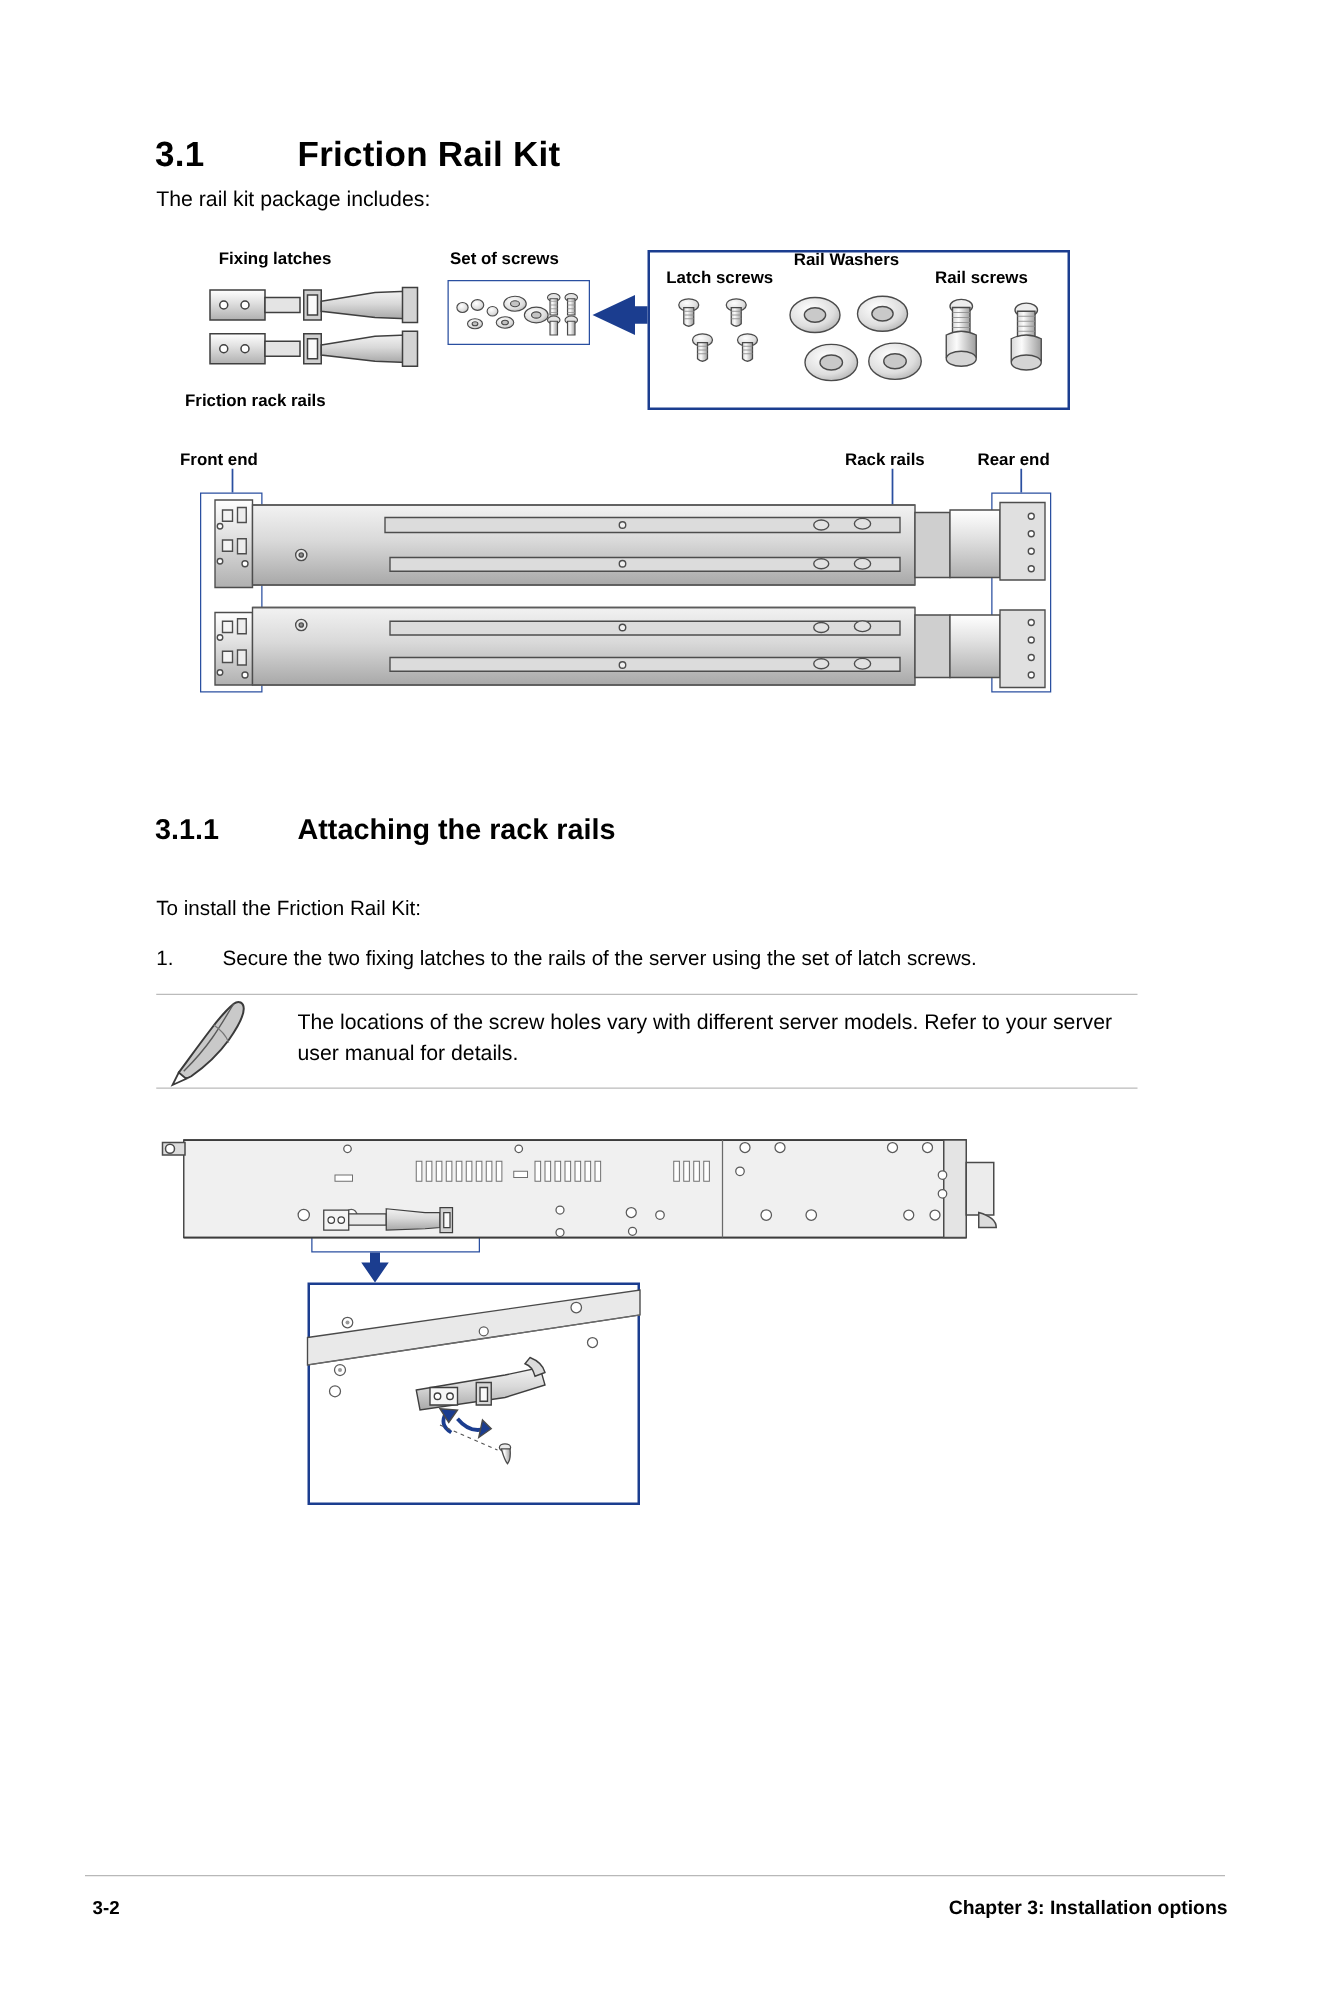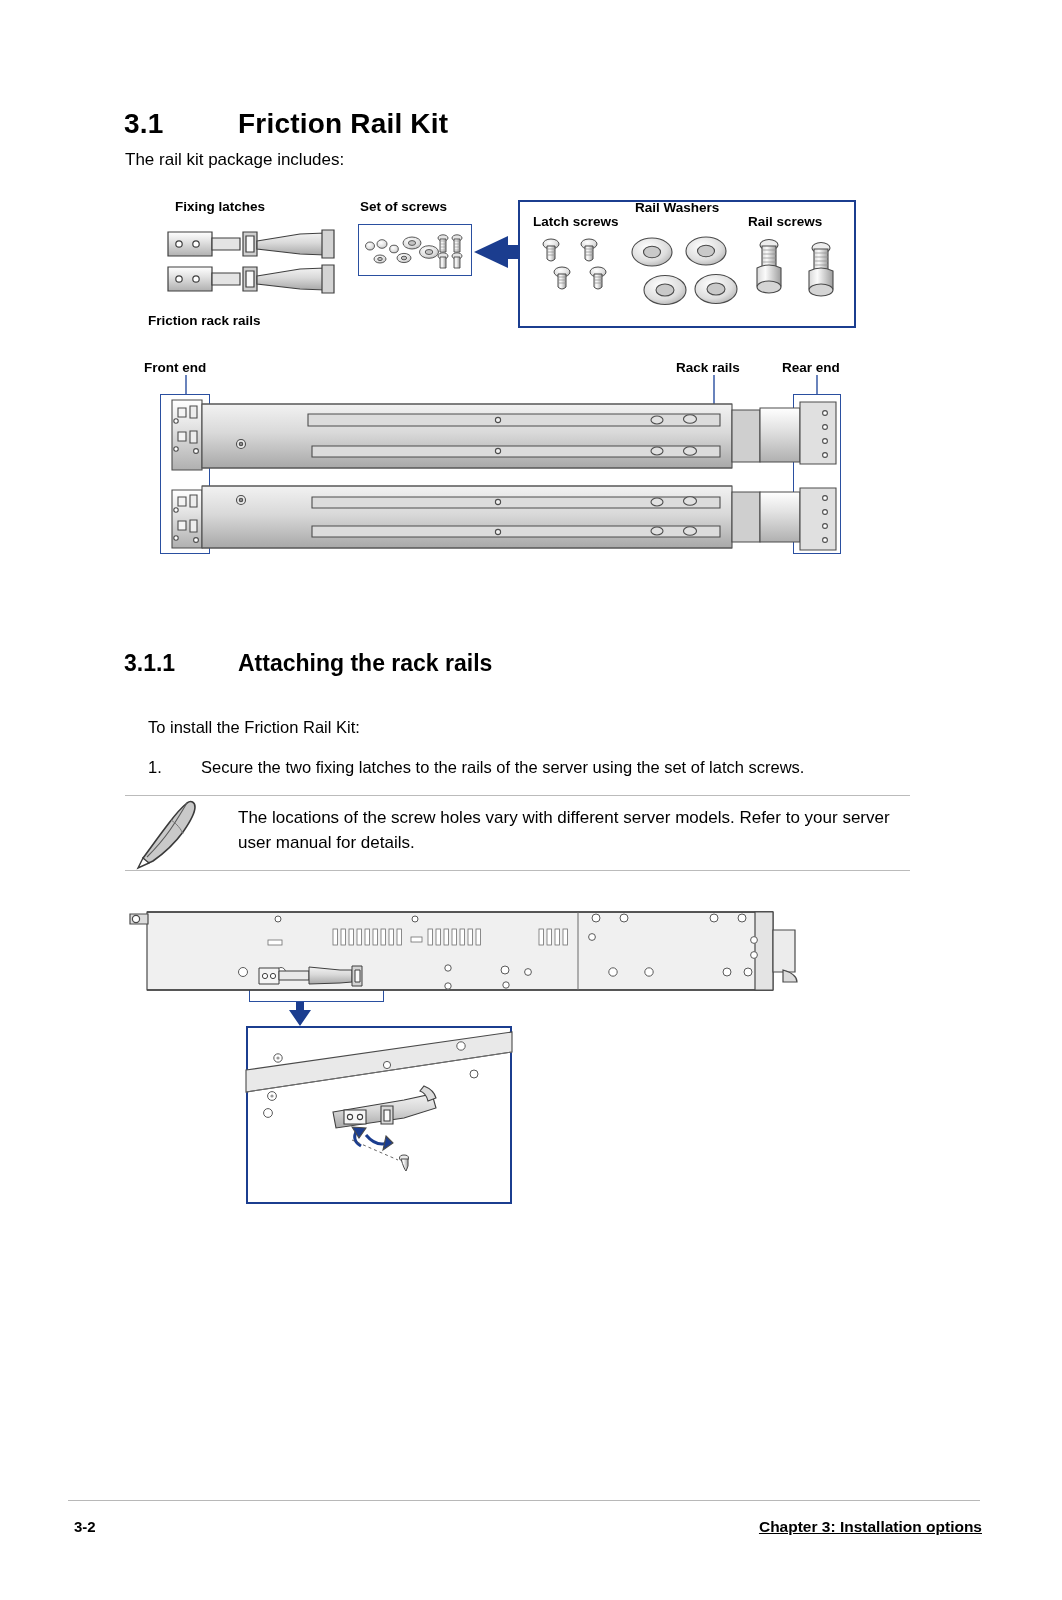--- a/index.html
+++ b/index.html
@@ -45,21 +45,20 @@
     left: 124px;
     top: 650px;
     font-size: 23px;
     font-weight: bold;
   }
   .h2 .num { display: inline-block; width: 114px; }
 
   .para {
     position: absolute;
     font-size: 16.5px;
-    margin-left: 23px;
   }
   .p-install { left: 125px; top: 718px; }
   .step1 { left: 125px; top: 758px; width: 830px; }
   .step1 .stepnum { display: inline-block; width: 53px; }
 
   
   .note {
     position: absolute;
     left: 125px;
     top: 795px;
@@ -140,21 +139,20 @@
     top: 1518px;
     font-size: 15px;
     font-weight: bold;
   }
   .footer-right {
     position: absolute;
     right: 80px;
     top: 1518px;
     font-size: 15.5px;
     font-weight: bold;
-    text-decoration: underline;
   }
 </style>
 </head>
 <body>
 
 <div class="page">
 
   <div class="h1">
     <span class="num">3.1</span><span>Friction Rail Kit</span>
   </div>

